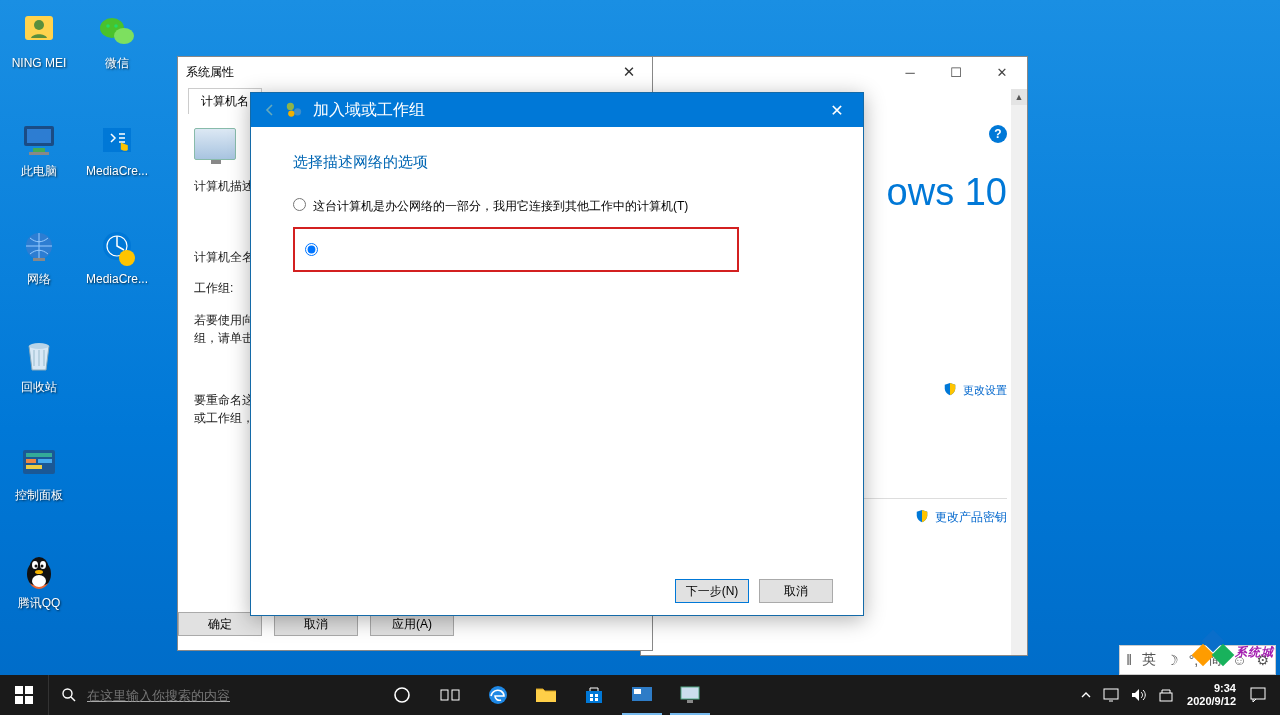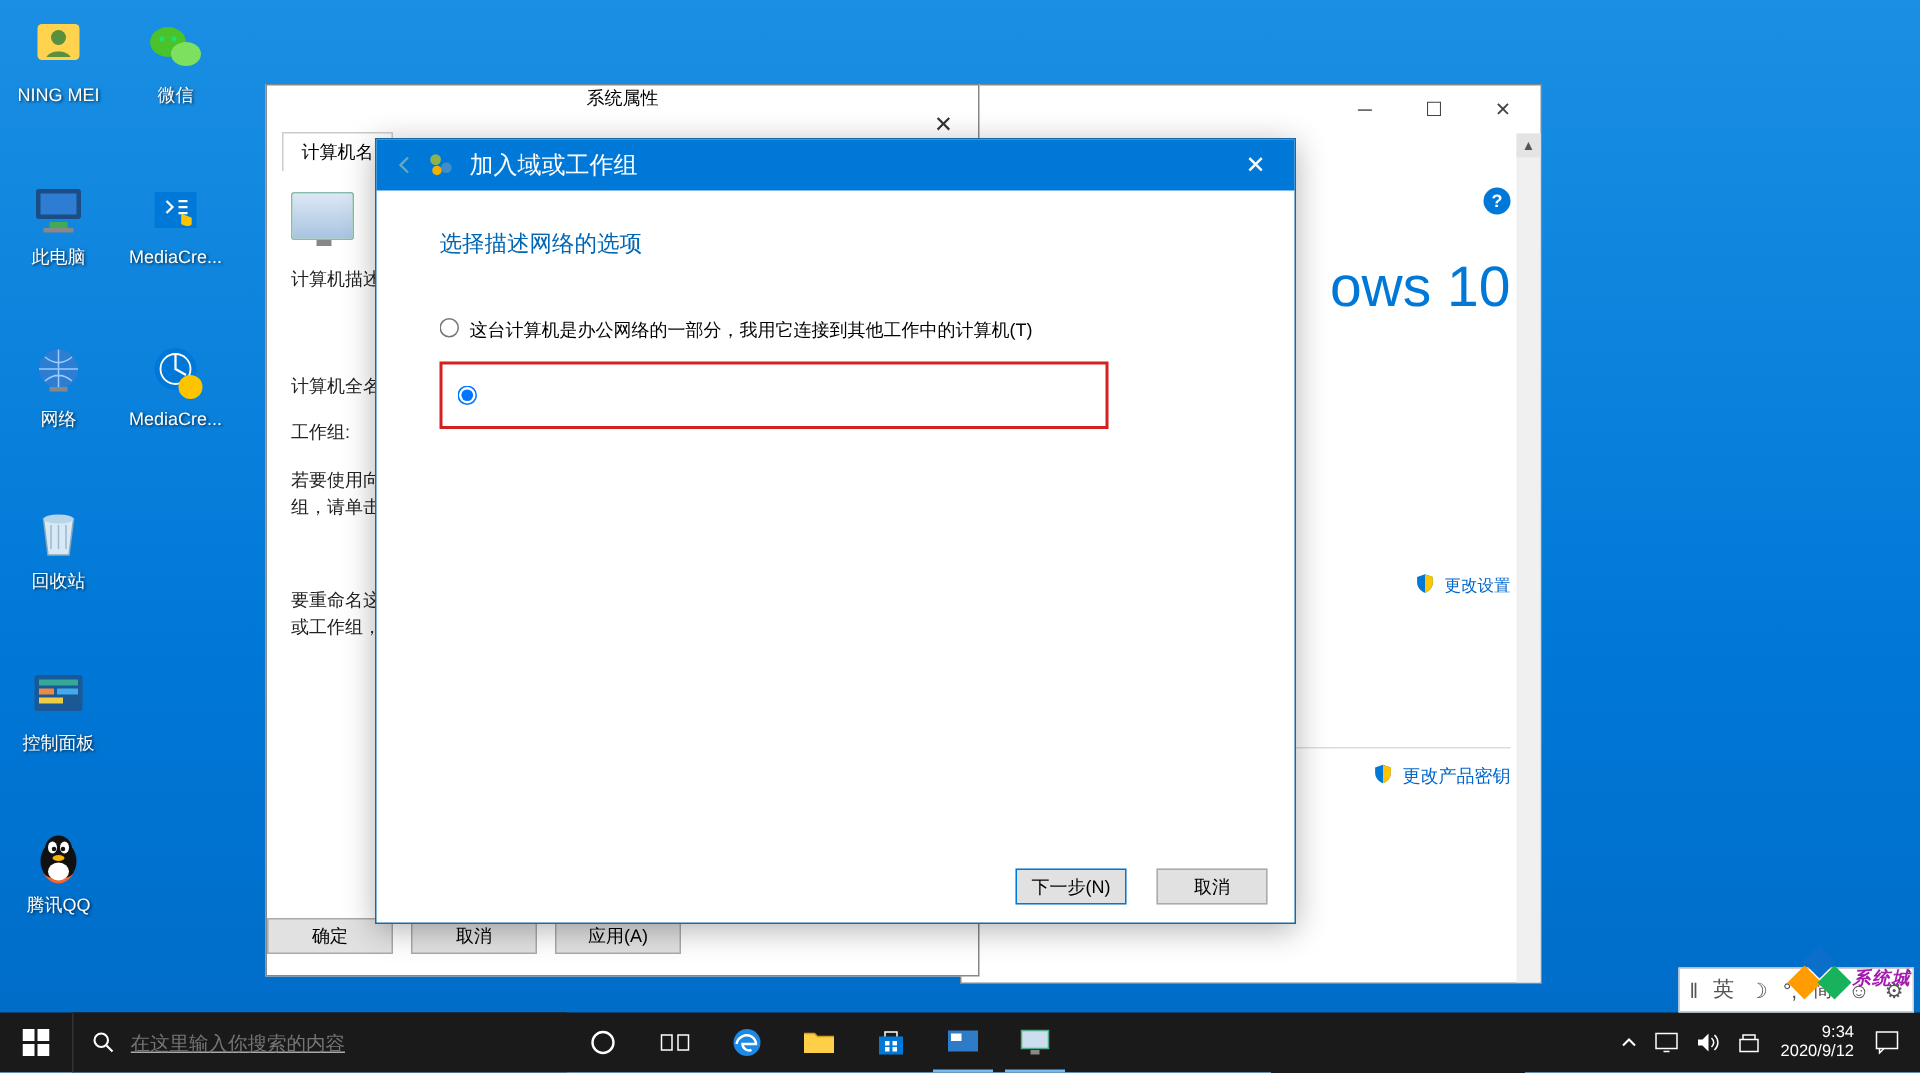--- a/index.html
+++ b/index.html
@@ -16,54 +16,54 @@
 .syswin{position:absolute;left:640px;top:56px;width:388px;height:600px;background:#fff;border:1px solid #888;z-index:3;}
 .syswin .titlebar{height:30px;display:flex;align-items:center;justify-content:flex-end;padding:0 2px;}
 .syswin .winbtn{width:46px;height:28px;display:flex;align-items:center;justify-content:center;color:#444;font-size:13px;}
 .syswin .body{padding:10px 20px;font-size:12px;}
 .syswin .right{text-align:right;}
 .syswin .osbrand{font-size:38px;font-weight:300;color:#0078d7;margin:28px 0 40px;letter-spacing:0;}
 .shield{width:14px;height:14px;display:inline-block;vertical-align:-2px;margin-right:3px;}
 
 
 .propwin{position:absolute;left:177px;top:56px;width:476px;height:595px;background:#fff;border:1px solid #888;z-index:4;}
-.propwin .titlebar{height:30px;display:flex;align-items:center;padding:0 8px;font-size:12px;flex-direction:column;}
+.propwin .titlebar{height:30px;display:flex;align-items:center;padding:0 8px;font-size:12px;}
 .propwin .titlebar .close{margin-left:auto;width:30px;text-align:center;color:#333;font-size:15px;}
 .tabs{display:flex;border-bottom:1px solid #ccc;margin:0 10px;}
 .tab{padding:4px 12px;font-size:12px;border:1px solid transparent;border-bottom:none;background:#fff;position:relative;top:1px;}
 .tab.active{border-color:#ccc;background:#fff;}
 .propbody{padding:14px 16px;font-size:12px;color:#222;}
 .field{margin-bottom:14px;}
 .propbtns{position:absolute;bottom:14px;left:0;right:0;display:flex;justify-content:flex-start;gap:12px;}
 .btn{min-width:84px;height:24px;font-size:12px;background:#e1e1e1;border:1px solid #aaa;cursor:pointer;}
 
 
 .wizard{position:absolute;left:250px;top:92px;width:614px;height:524px;background:#fff;border:1px solid #146aa8;z-index:6;box-shadow:0 4px 20px rgba(0,0,0,.3);}
 .wizard .wtitle{height:34px;background:#0078d7;display:flex;align-items:center;padding:0 4px;}
 .wizard .wtitle .back{width:30px;height:30px;display:flex;align-items:center;justify-content:center;color:#9cc;font-size:16px;}
 .wizard .wtitle .wtxt{color:#ffffff;font-size:16px;margin-left:4px;}
 .wizard .wtitle .wclose{margin-left:auto;width:44px;height:30px;display:flex;align-items:center;justify-content:center;color:#fff;font-size:16px;}
 .wizard .wbody{padding:26px 42px;font-size:12px;}
-.wheading{color:#0066b3;font-size:15px;margin-bottom:40px;}
+.wheading{color:#0066b3;font-size:15px;margin-bottom:26px;}
 .radio-row{display:flex;align-items:flex-start;margin-bottom:12px;font-size:12px;}
 .radio-row input{margin-right:7px;}
 .redbox{border:2px solid #d32020;padding:14px 10px;width:446px;}
-.wizfoot{position:absolute;bottom:12px;right:18px;display:flex;gap:20px;}
+.wizfoot{position:absolute;bottom:12px;right:30px;display:flex;gap:10px;}
 .wizfoot .btn{min-width:74px;}
 
 
 .taskbar{position:absolute;bottom:0;left:0;width:1280px;height:40px;background:#1a1a1a;display:flex;align-items:stretch;z-index:100;}
 .start{width:48px;display:flex;align-items:center;justify-content:center;}
 .search{flex:0 0 330px;display:flex;align-items:center;background:#1a1a1a;border-left:1px solid #333;padding-left:12px;}
 .search input{background:transparent;border:none;color:#aaa;font-size:13px;flex:1;outline:none;text-decoration:underline;}
 .tbtn{width:48px;display:flex;align-items:center;justify-content:center;color:#fff;position:relative;}
 .tbtn.active::after{content:"";position:absolute;bottom:0;left:4px;right:4px;height:2px;background:#76b9ed;}
 .tray{margin-left:auto;display:flex;align-items:center;padding-right:8px;color:#fff;font-size:11px;}
 .tray .titem{padding:0 6px;display:flex;align-items:center;height:40px;}
-.clock{text-align:right;line-height:13px;font-size:11px;padding:0 8px;}
+.clock{text-align:right;line-height:13px;font-size:11px;padding:0 8px;font-weight:bold;}
 
 
 .watermark{position:absolute;right:6px;bottom:44px;z-index:200;display:flex;align-items:center;gap:2px;}
 .wm-cubes{width:38px;height:38px;position:relative;}
 .wm-cube{width:16px;height:16px;position:absolute;transform:rotate(45deg);}
 .wm-txt{font-size:12px;font-weight:700;color:#a21caf;font-style:italic;letter-spacing:1px;font-family:Liberation Mono, monospace;}
 .ime{position:absolute;right:4px;bottom:40px;height:30px;background:#fff;border:1px solid #ccc;display:flex;align-items:center;padding:0 6px;gap:10px;font-size:14px;color:#555;z-index:150;}
 
 
 svg{display:block;}

